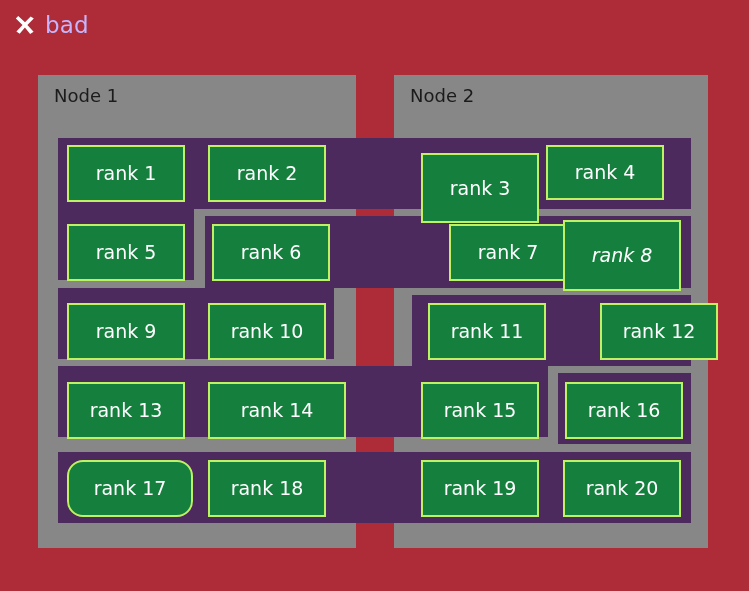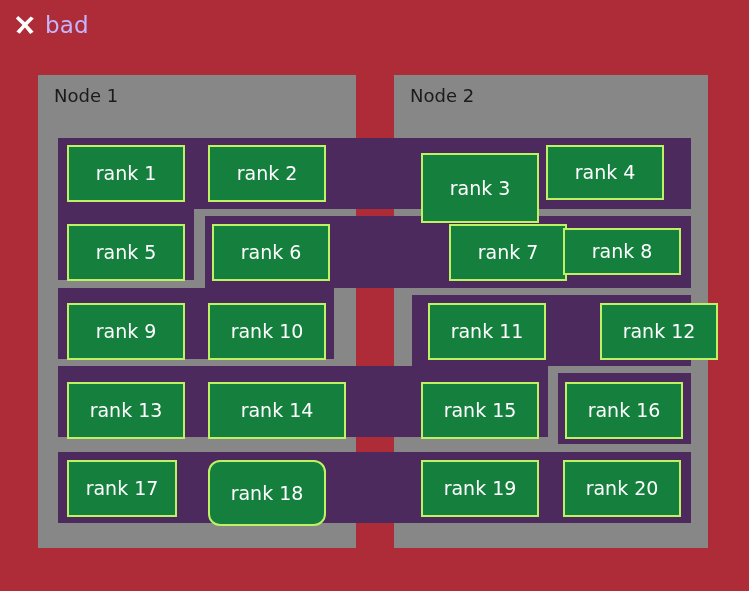--- a/index.html
+++ b/index.html
@@ -126,21 +126,21 @@
       </div>
       <div class="rank-box" style="left: 67px; top: 224px; width: 118px; height: 57px;">
         <span class="rank-label">rank 5</span>
       </div>
       <div class="rank-box" style="left: 212px; top: 224px; width: 118px; height: 57px;">
         <span class="rank-label">rank 6</span>
       </div>
       <div class="rank-box" style="left: 421px; top: 224px; width: 118px; height: 57px; margin-left: 28px;">
         <span class="rank-label">rank 7</span>
       </div>
-      <div class="rank-box" style="left: 563px; top: 228px; width: 118px; height: 47px;">
+      <div class="rank-box" style="left: 563px; top: 220px; width: 118px; height: 71px; font-style: italic;">
         <span class="rank-label">rank 8</span>
       </div>
       <div class="rank-box" style="left: 67px; top: 303px; width: 118px; height: 57px;">
         <span class="rank-label">rank 9</span>
       </div>
       <div class="rank-box" style="left: 208px; top: 303px; width: 118px; height: 57px;">
         <span class="rank-label">rank 10</span>
       </div>
       <div class="rank-box" style="left: 428px; top: 303px; width: 118px; height: 57px;">
         <span class="rank-label">rank 11</span>
@@ -153,24 +153,24 @@
       </div>
       <div class="rank-box" style="left: 208px; top: 382px; width: 138px; height: 57px;">
         <span class="rank-label">rank 14</span>
       </div>
       <div class="rank-box" style="left: 421px; top: 382px; width: 118px; height: 57px;">
         <span class="rank-label">rank 15</span>
       </div>
       <div class="rank-box" style="left: 565px; top: 382px; width: 118px; height: 57px;">
         <span class="rank-label">rank 16</span>
       </div>
-      <div class="rank-box" style="left: 67px; top: 460px; width: 110px; height: 57px;">
+      <div class="rank-box" style="left: 67px; top: 460px; width: 126px; height: 57px; border-radius: 16px;">
         <span class="rank-label">rank 17</span>
       </div>
-      <div class="rank-box" style="left: 208px; top: 460px; width: 118px; height: 66px; border-radius: 12px;">
+      <div class="rank-box" style="left: 208px; top: 460px; width: 118px; height: 57px;">
         <span class="rank-label">rank 18</span>
       </div>
       <div class="rank-box" style="left: 421px; top: 460px; width: 118px; height: 57px;">
         <span class="rank-label">rank 19</span>
       </div>
       <div class="rank-box" style="left: 563px; top: 460px; width: 118px; height: 57px;">
         <span class="rank-label">rank 20</span>
       </div>
     </div>
 

